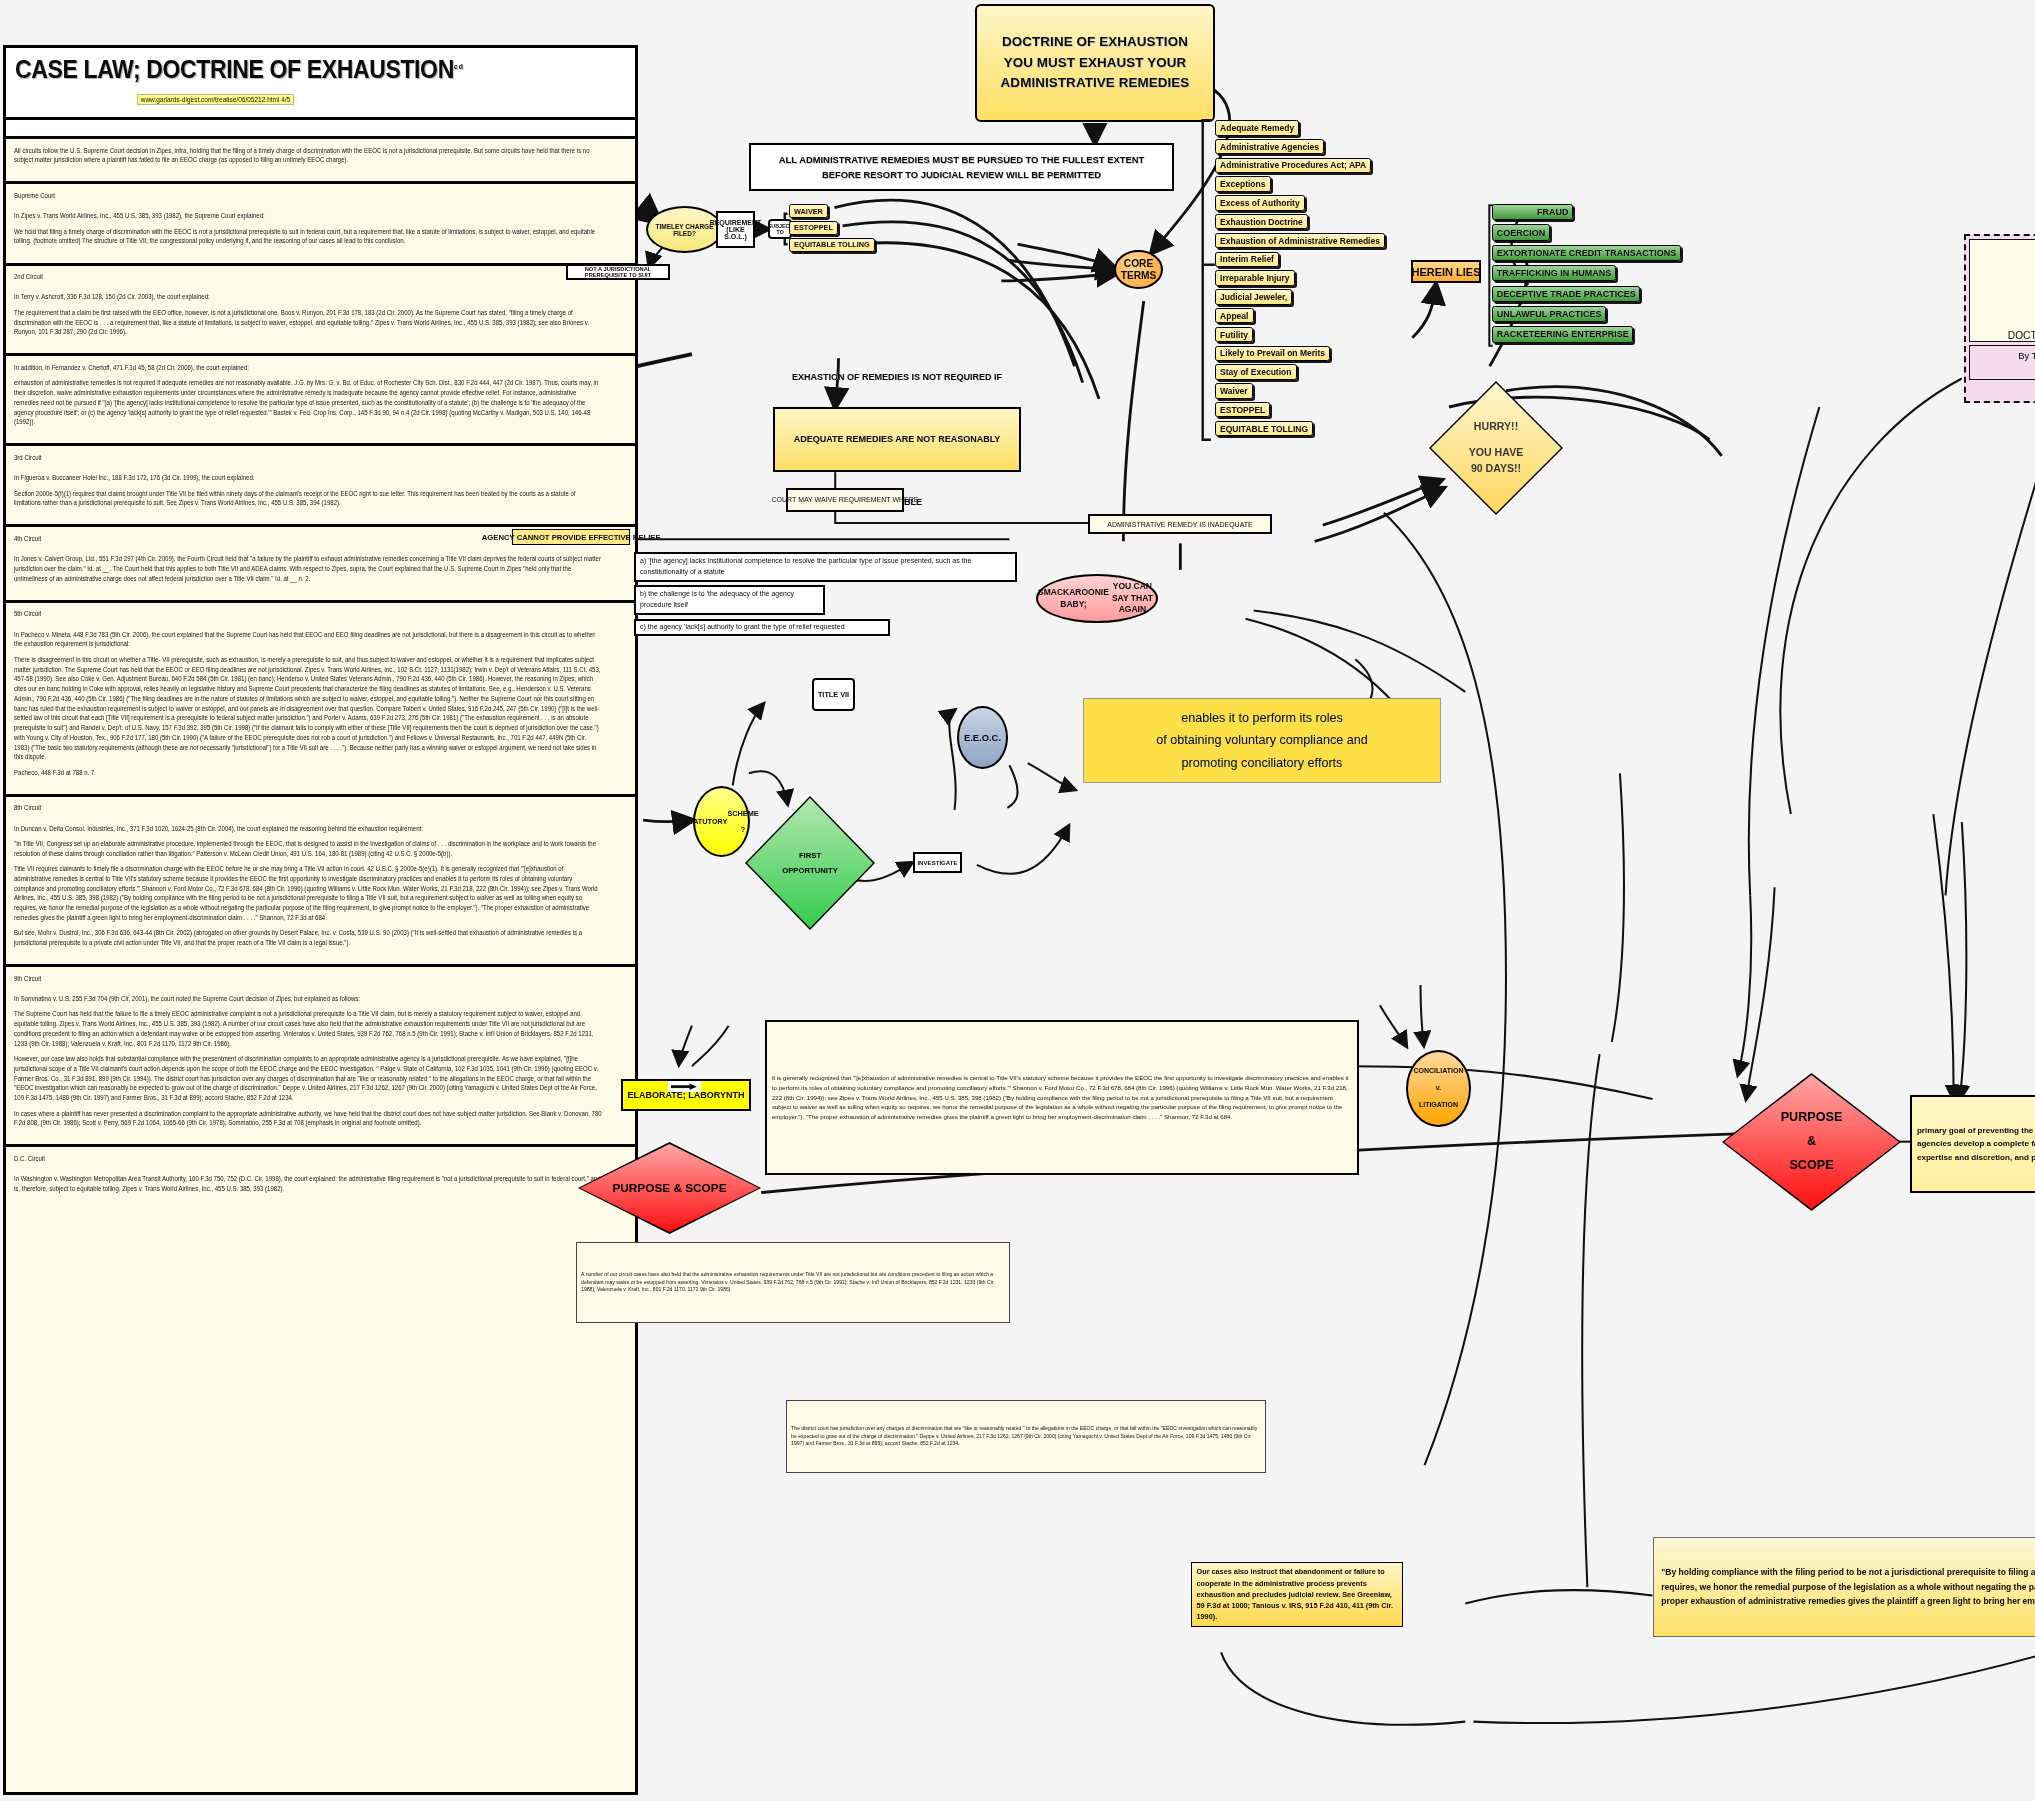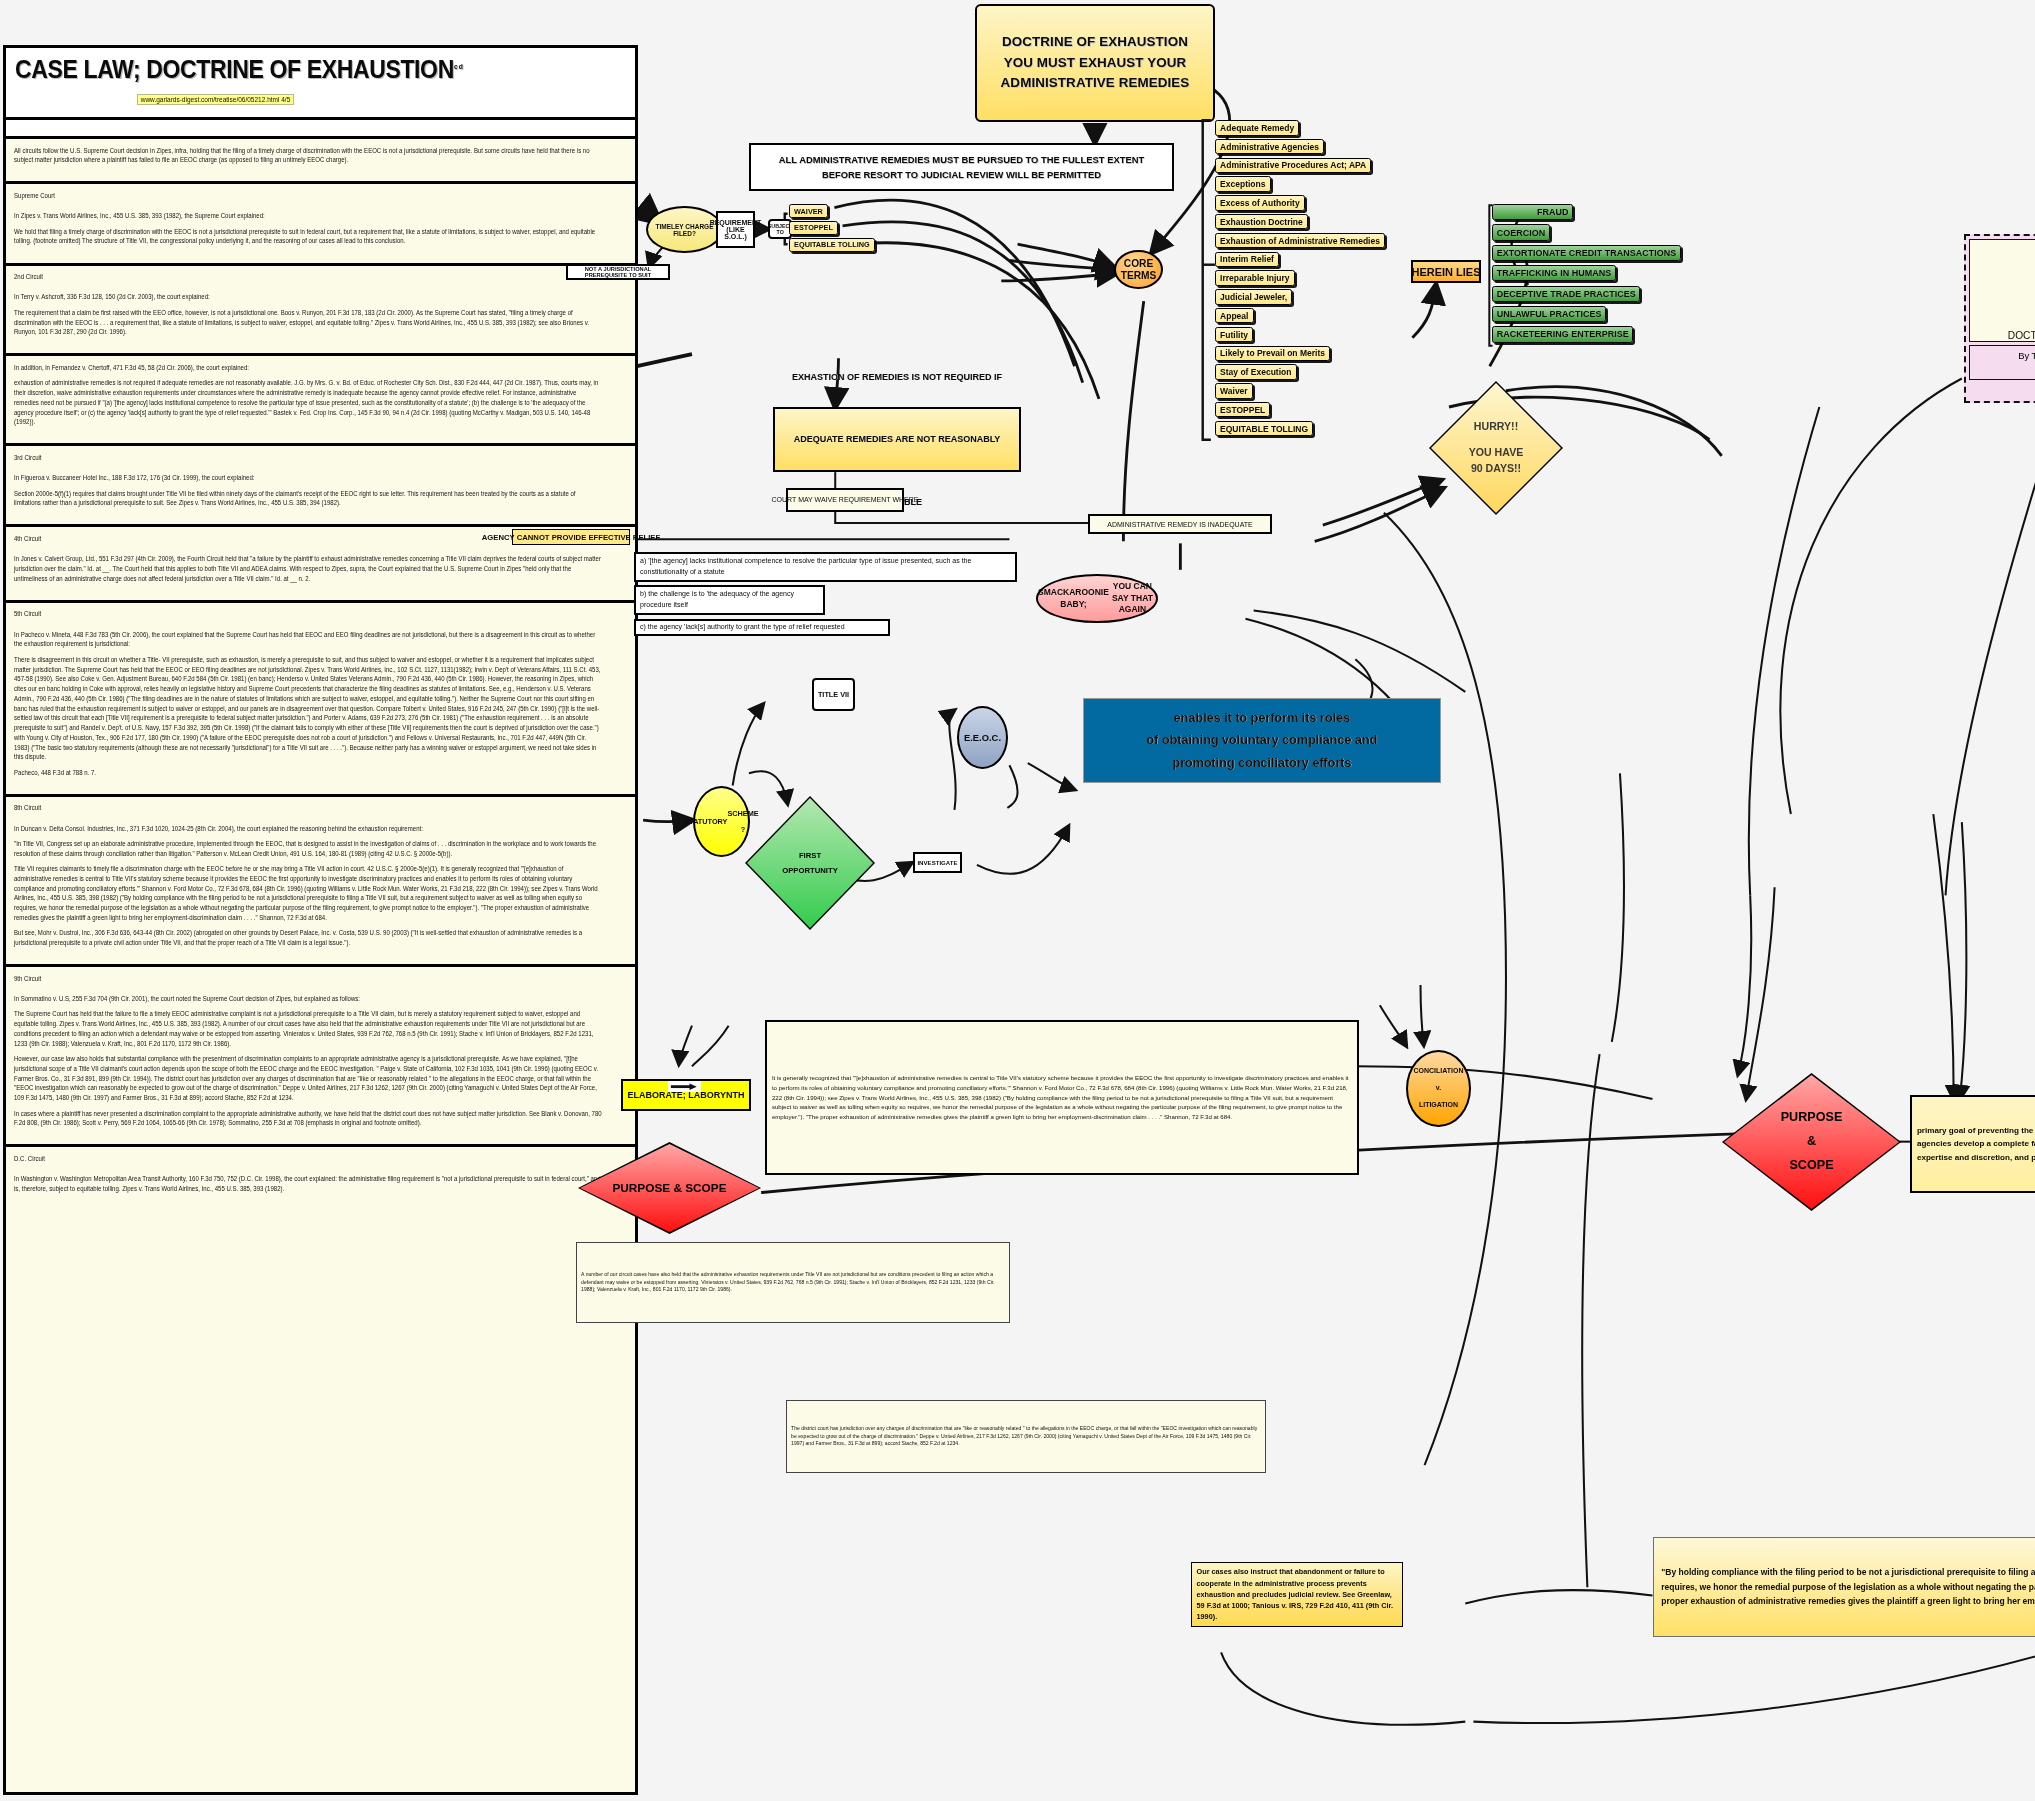--- a/index.html
+++ b/index.html
@@ -66,22 +66,22 @@
         text-align:left;justify-content:flex-start;font-weight:normal;color:#111;}
 
   .bigquote{background:linear-gradient(#fdf8d8,#ffe066);border:1.6px solid #6f6f6f;font-size:8.5px;
         line-height:1.75;padding:5.7px 7.3px;text-align:left;justify-content:flex-start;font-weight:bold;
         font-stretch:condensed;}
   .goalbox{background:linear-gradient(#fdf5c6,#ffef9e);border:2.4px solid #000;font-size:8.1px;line-height:1.65;
         padding:4.1px 4.9px;text-align:left;justify-content:flex-start;font-weight:bold;font-stretch:condensed;}
   .instruct{background:linear-gradient(#fdf5c6,#ffd94f);border:1.6px solid #000;font-size:7.3px;line-height:1.55;
         padding:3.7px 4.5px;text-align:left;justify-content:flex-start;font-weight:bold;font-stretch:condensed;}
 
-  .rolesbox{background:#0369a1;border:1.2px solid #9a9a9a;font-size:12.6px;line-height:1.75;padding:5.7px 7.3px;
-        font-weight:bold;font-stretch:condensed;text-shadow:0.4px 0.4px 0 #cccccc;}
+  .rolesbox{background:#fde047;border:1.2px solid #9a9a9a;font-size:12.6px;line-height:1.75;padding:5.7px 7.3px;
+        font-weight:normal;font-stretch:condensed;text-shadow:0.4px 0.4px 0 #cccccc;}
 
   
   #card{left:1964px;top:234px;width:374px;height:169px;border:2px dashed #111;background:#f5ddef;
         padding:2.8px;box-sizing:border-box;}
   #card .inner{border:1.6px solid #111;background:#fbfbe8;height:101px;position:relative;}
   #card .captline{position:absolute;left:0;right:0;bottom:0;text-align:center;font-size:10.2px;
         font-stretch:condensed;color:#111;}
   #card .byline{margin-top:3.7px;border:1.6px solid #111;background:#f5ddef;text-align:center;font-size:9.4px;
         line-height:1.45;padding:2.8px 1.6px;font-stretch:condensed;}
 
@@ -528,21 +528,21 @@
       <div>&amp;</div>
       <div>SCOPE</div>
     </div>
   </div>
 
   <div class="node abs goalbox" style="left:1910px;top:1095px;width:256px;height:98px;">
     <span>primary goal of preventing the courts from interfering while agencies develop a complete factual record, apply their expertise and discretion, and possibly resolve the conflict.</span>
   </div>
 
   <div class="node abs instruct" style="left:1191px;top:1562px;width:212px;height:65px;">
-    <span>Our cases also instruct that abandonment or failure to cooperate in the administrative process prevents exhaustion and precludes judicial review. See Greenlaw, 59 F.3d at 1000; Tanious v. IRS, 729 F.2d 410, 411 (9th Cir. 1990).</span>
+    <span>Our cases also instruct that abandonment or failure to cooperate in the administrative process prevents exhaustion and precludes judicial review. See Greenlaw, 59 F.3d at 1000; Tanious v. IRS, 915 F.2d 410, 411 (9th Cir. 1990).</span>
   </div>
 
   <div class="node abs bigquote" style="left:1653px;top:1537px;width:753px;height:100px;">
     <span>"By holding compliance with the filing period to be not a jurisdictional prerequisite to filing a Title VII suit, but a requirement subject to waiver as well as tolling when equity so requires, we honor the remedial purpose of the legislation as a whole without negating the particular purpose of the filing requirement, to give prompt notice to the employer.").  "The proper exhaustion of administrative remedies gives the plaintiff a green light to bring her employment-discrimination claim . . . ." Shannon, 72 F.3d at 684.</span>
   </div>
 
 </div>
 
 
 </body></html>

